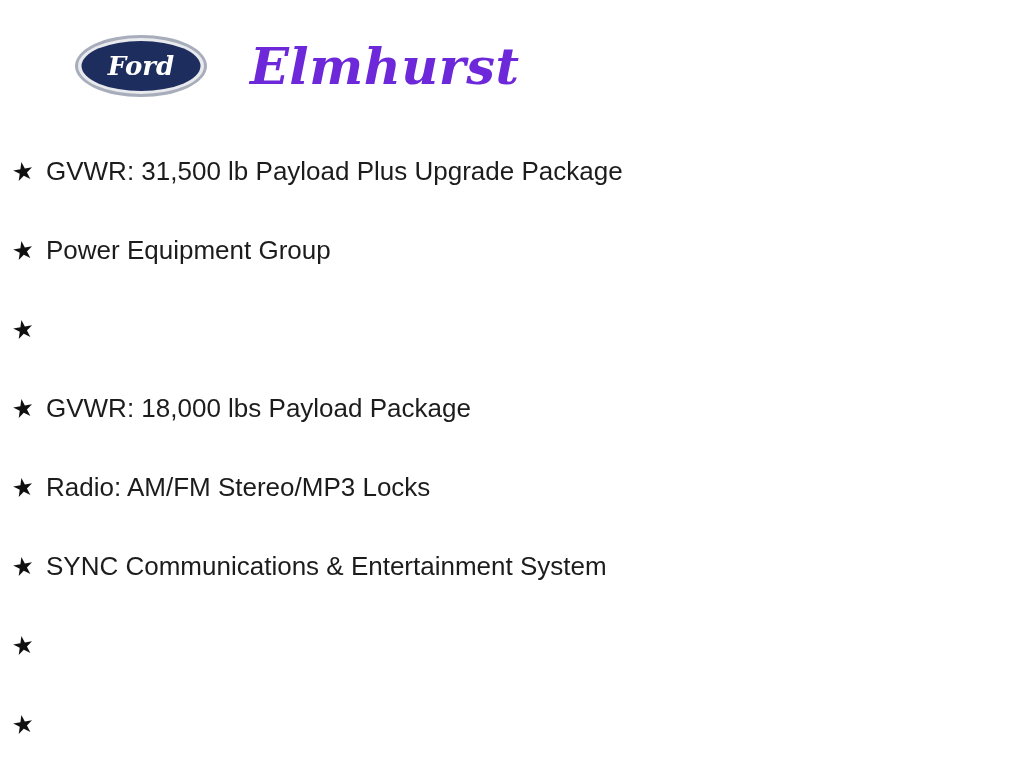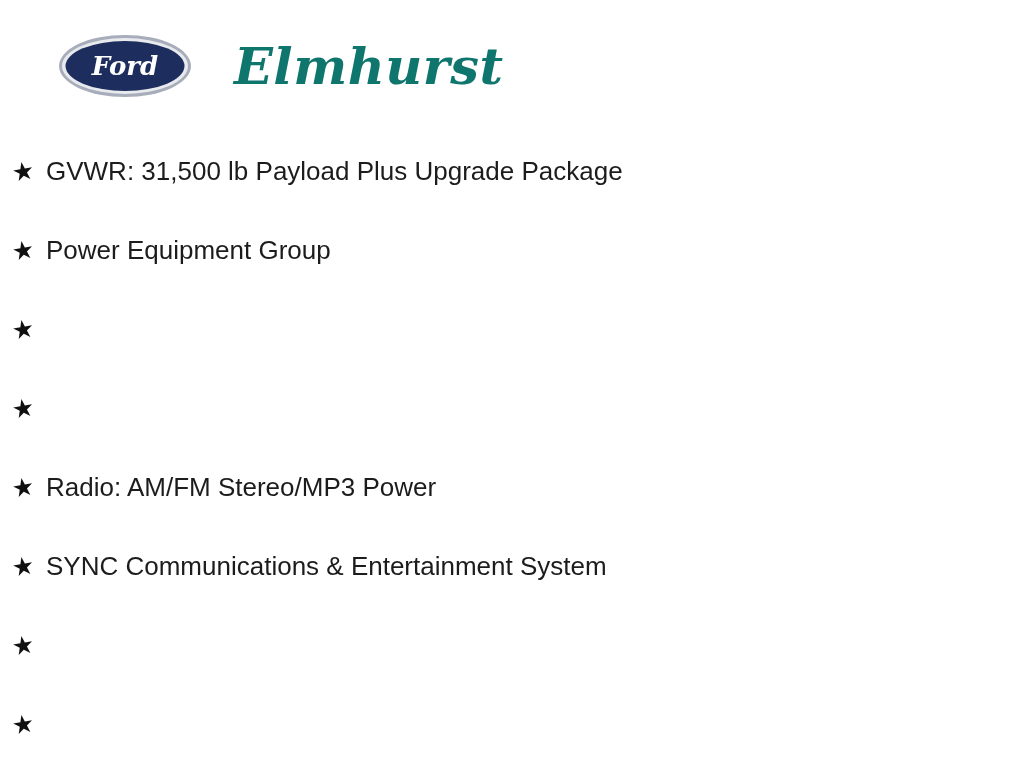--- a/index.html
+++ b/index.html
@@ -13,37 +13,37 @@
     font-family: "Liberation Sans", sans-serif;
     color: #1b1b1b;
     overflow: hidden;
     position: relative;
   }
 
   
   .header {
     position: absolute;
     top: 34px;
-    left: 58px;
+    left: 74px;
     display: flex;
     align-items: flex-end;
   }
   .ford-oval {
     width: 134px;
     height: 64px;
     display: block;
   }
   .dealer-name {
     margin-left: 42px;
     font-family: "DejaVu Serif", serif;
     font-weight: bold;
     font-style: italic;
     font-size: 51px;
     line-height: 64px;
-    color: #0f766e;
+    color: #6d28d9;
     letter-spacing: 0.5px;
   }
 
   
   .feature-list {
     position: absolute;
     top: 158px;
     left: 10px;
     margin: 0;
     padding: 0;
@@ -89,24 +89,25 @@
   </li>
   <li>
     <span class="star-bullet">★</span>
     <span>Power Equipment Group</span>
   </li>
   <li>
     <span class="star-bullet">★</span>
   </li>
   <li>
     <span class="star-bullet">★</span>
+    <span>GVWR: 18,000 lbs Payload Package</span>
   </li>
   <li>
     <span class="star-bullet">★</span>
-    <span>Radio: AM/FM Stereo/MP3 Power</span>
+    <span>Radio: AM/FM Stereo/MP3 Locks</span>
   </li>
   <li>
     <span class="star-bullet">★</span>
     <span>SYNC Communications &amp; Entertainment System</span>
   </li>
   <li>
     <span class="star-bullet">★</span>
   </li>
   <li>
     <span class="star-bullet">★</span>

